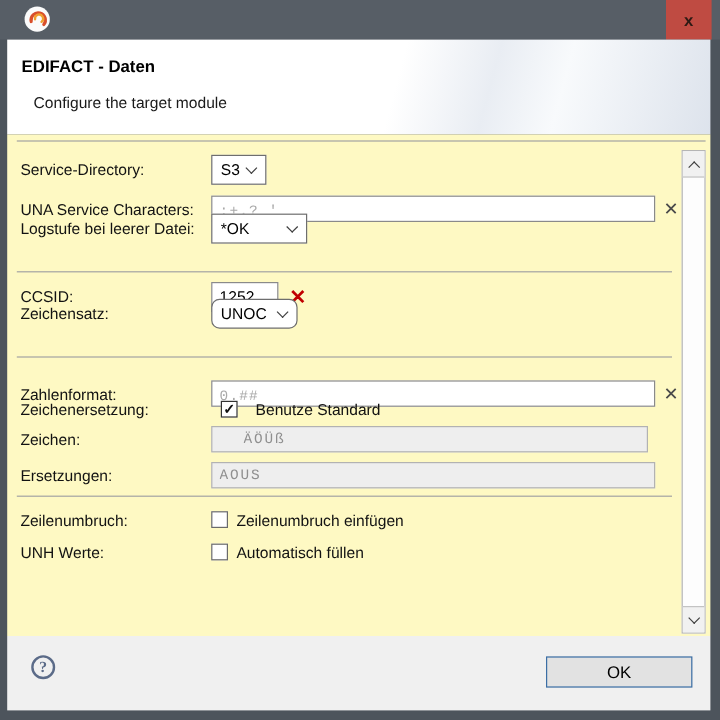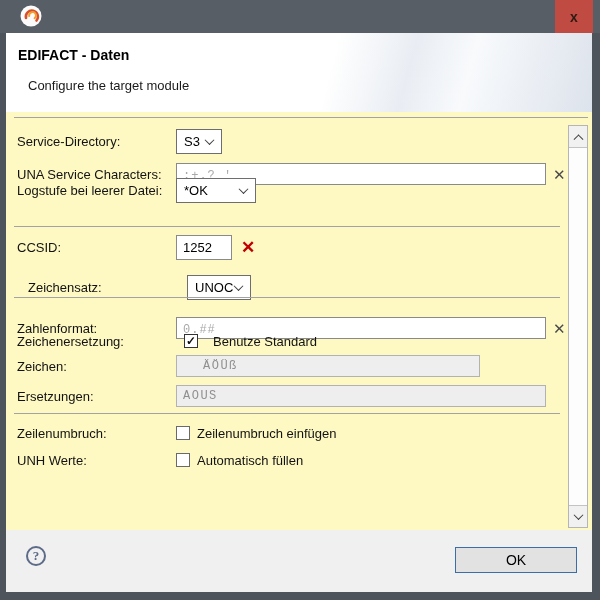--- a/index.html
+++ b/index.html
@@ -114,23 +114,23 @@
     </div>
 
     <div class="sep" style="top:114px;left:8px;width:546px;"></div>
 
     <div class="row" style="top:123px;height:25px;">
       <div class="lbl">CCSID:</div>
       <input class="tinput num" style="width: 56px;" value="1252">
       <span class="error-x">✕</span>
     </div>
 
-    <div class="row" style="top:163px;height:25px;margin-left:11px;">
+    <div class="row" style="top:137px;height:25px;">
       <div class="lbl">Zeichensatz:</div>
-      <div class="combo" style="width:64px;">
+      <div class="combo" style="width:72px;border-radius:7px;">
         <span>UNOC</span>
         <span class="chev"></span>
       </div>
     </div>
 
     <div class="sep" style="top:185px;left:8px;width:546px;"></div>
 
     <div class="row" style="top:200px;height:32px;">
       <div class="lbl">Zahlenformat:</div>
       <input class="tinput" style="width: 370px;" placeholder="0.##">
@@ -140,21 +140,21 @@
     <div class="row" style="top:222px;height:14px;gap:8px;">
       <div class="lbl">Zeichenersetzung:</div>
       <span class="cb checked">
         <span>✓</span>
       </span>
       <span class="cb-label">Benutze Standard</span>
     </div>
 
     <div class="row" style="top:243px;height:22px;">
       <div class="lbl">Zeichen:</div>
-      <input class="tinput" style="width: 304px; padding-left: 26px;" disabled="" value="ÄÖÜß">
+      <input class="tinput" style="width: 364px; padding-left: 26px;" disabled="" value="ÄÖÜß">
     </div>
 
     <div class="row" style="top:273px;height:22px;">
       <div class="lbl">Ersetzungen:</div>
       <input class="tinput" style="width: 370px;" disabled="" value="AOUS">
     </div>
 
     <div class="sep" style="top:301px;left:8px;width:546px;"></div>
 
     <div class="row" style="top:314px;height:14px;">

